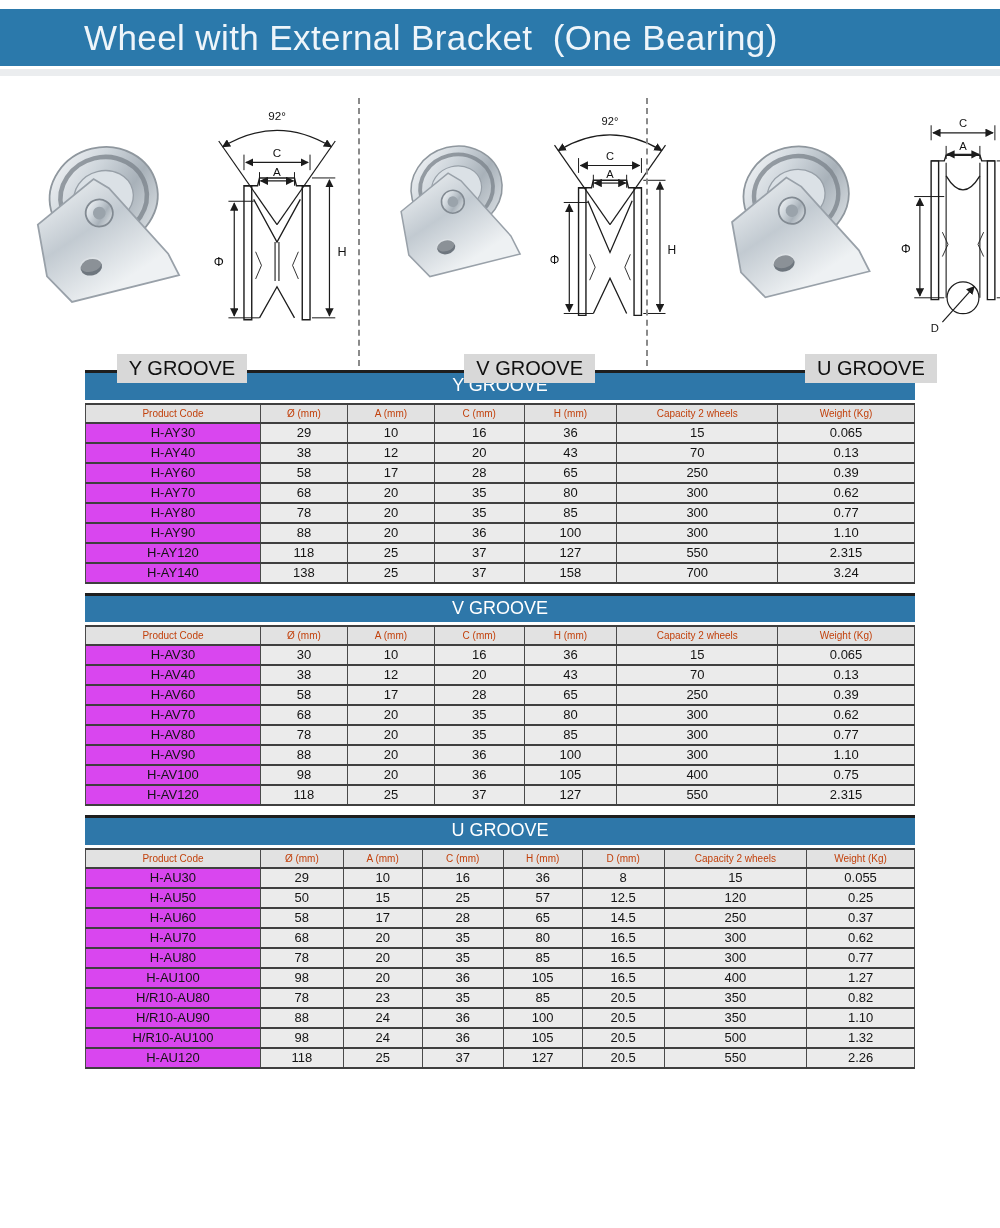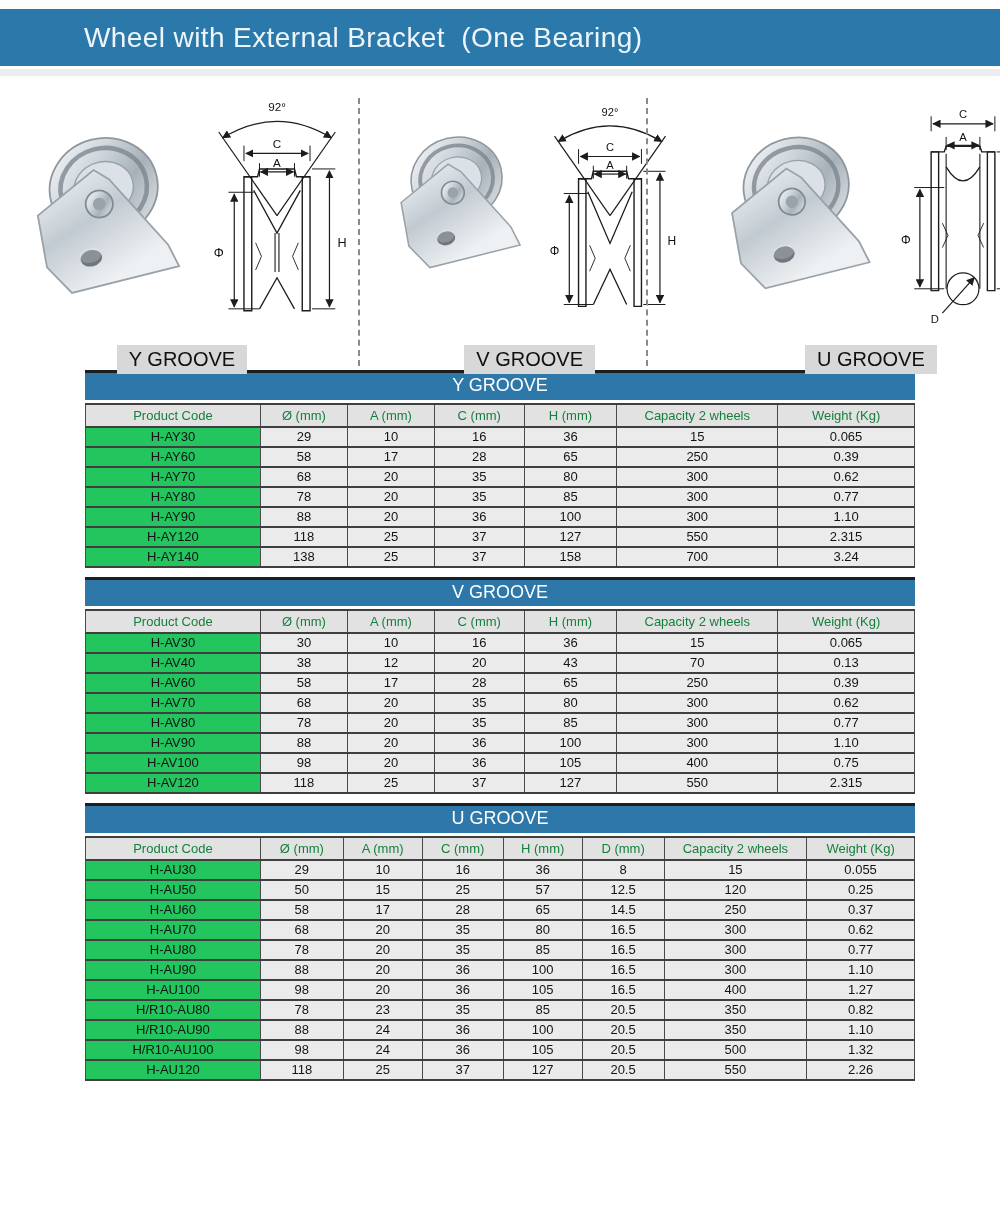--- a/index.html
+++ b/index.html
@@ -6,27 +6,27 @@
   html,body { margin:0; padding:0; }
   body {
     width:1000px; height:1228px; background:#ffffff;
     font-family:"Liberation Sans", sans-serif; color:#1a1a1a;
     overflow:hidden;
   }
   
   .top-gap { height:9px; background:#ffffff; }
   .banner { height:57px; background:#2b79ab; display:flex; align-items:center; }
   .banner h1 {
-    margin:0 0 0 84px; font-size:28px; font-weight:500; color:#eef5fa;
+    margin:0 0 0 84px; font-size:35px; font-weight:500; color:#eef5fa;
     letter-spacing:0.4px; white-space:pre;
   }
   .subbar { height:7px; background:#ebedef; margin-top:3px; }
 
   
-  .diagrams { position:relative; display:flex; padding:23px 8px 2px 8px; height:292px;gap:32px; }
+  .diagrams { position:relative; display:flex; padding:32px 8px 2px 8px; height:292px;gap:32px; }
   .diag-col { display:flex; flex-direction:column; align-items:center; }
   .diag-col.c1 { width:35.8%; }
   .diag-col.c2 { width:28.8%; }
   .diag-col.c3 { width:35.4%; }
   .diag-row { display:flex; align-items:flex-start; justify-content:center; height:238px; }
   .divider { position:absolute; top:22px; height:268px; width:0; border-left:2px dashed #8a8a8a; }
   .divider.d1 { left:358px; }
   .divider.d2 { left:646px; }
   .groove-label {
     display:inline-block; background:#d8d8d8; color:#101010;
@@ -37,28 +37,28 @@
 
   
   .tables-area { width:830px; margin:2px auto 0; }
   .tbl { margin-bottom:9px; }
   .tbl-title {
     background:#2e77a9; border-top:3px solid #1e1e1e; color:#ffffff;
     text-align:center; font-size:18px; font-weight:400; padding:2px 0 4px; line-height:1.15;
   }
   .tbl table { width:100%; border-collapse:collapse; table-layout:fixed; margin-top:3px; }
   .tbl th {
-    font-weight:400; font-size:13px; background:#e2e2e2; color:#15803d;
+    font-weight:400; font-size:10px; background:#e2e2e2; color:#c2410c;
     padding:3px 2px; text-align:center;
   }
   .tbl td {
     font-size:13px; text-align:center; padding:1px 2px; background:#ebebeb;
     color:#141414; line-height:16px;
   }
-  .tbl td:first-child { background:#22c55e; }
+  .tbl td:first-child { background:#d946ef; }
   .tbl th, .tbl td {
     border-top:2px solid #3f3f3f; border-bottom:2px solid #3f3f3f;
     border-left:1.5px solid #4a4a4a; border-right:1.5px solid #4a4a4a;
   }
 </style>
 </head>
 <body>
 
 <svg width="0" height="0" style="position:absolute" aria-hidden="true">
   <defs>
@@ -256,20 +256,29 @@
             <tr>
               <td>H-AY30</td>
               <td>29</td>
               <td>10</td>
               <td>16</td>
               <td>36</td>
               <td>15</td>
               <td>0.065</td>
             </tr>
             <tr>
+              <td>H-AY40</td>
+              <td>38</td>
+              <td>12</td>
+              <td>20</td>
+              <td>43</td>
+              <td>70</td>
+              <td>0.13</td>
+            </tr>
+            <tr>
               <td>H-AY60</td>
               <td>58</td>
               <td>17</td>
               <td>28</td>
               <td>65</td>
               <td>250</td>
               <td>0.39</td>
             </tr>
             <tr>
               <td>H-AY70</td>
@@ -488,30 +497,20 @@
               <td>H-AU80</td>
               <td>78</td>
               <td>20</td>
               <td>35</td>
               <td>85</td>
               <td>16.5</td>
               <td>300</td>
               <td>0.77</td>
             </tr>
             <tr>
-              <td>H-AU90</td>
-              <td>88</td>
-              <td>20</td>
-              <td>36</td>
-              <td>100</td>
-              <td>16.5</td>
-              <td>300</td>
-              <td>1.10</td>
-            </tr>
-            <tr>
               <td>H-AU100</td>
               <td>98</td>
               <td>20</td>
               <td>36</td>
               <td>105</td>
               <td>16.5</td>
               <td>400</td>
               <td>1.27</td>
             </tr>
             <tr>

